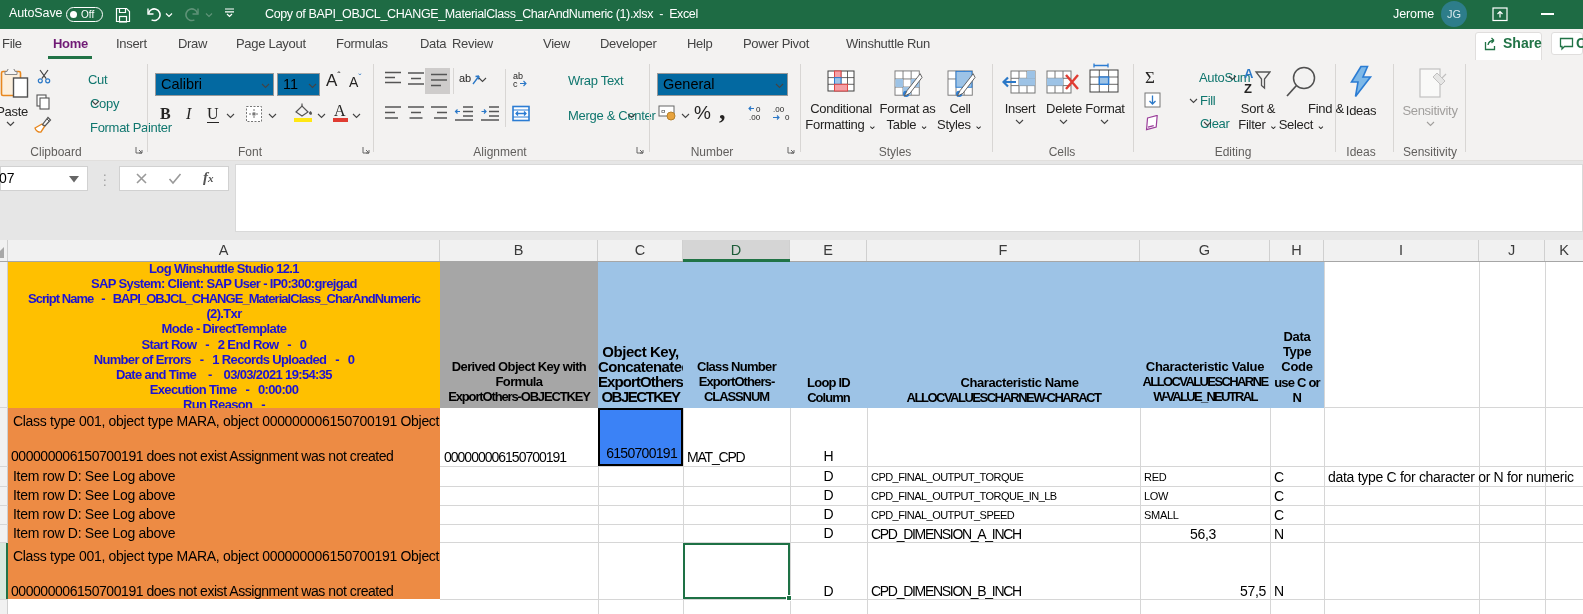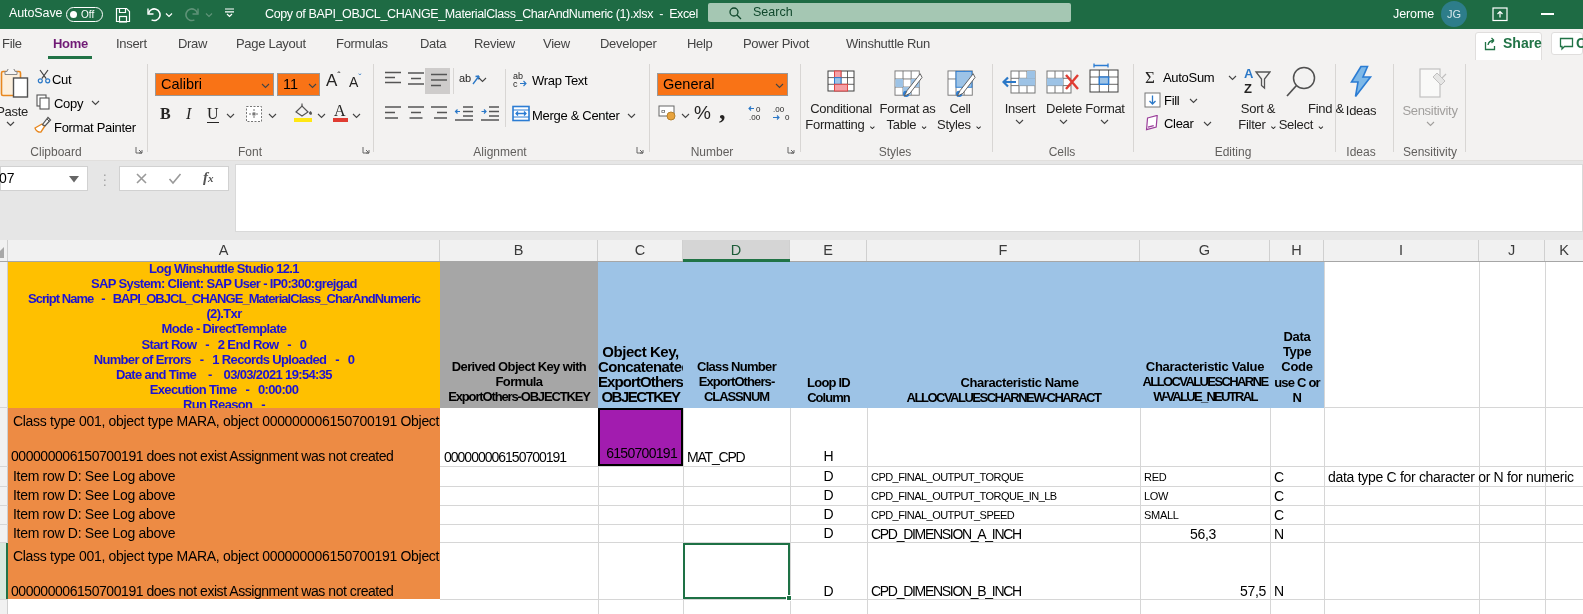--- a/index.html
+++ b/index.html
@@ -19,23 +19,23 @@
 #tabrow .tab { position:absolute; top:0; height:31px; line-height:30px; font-size:13px; letter-spacing:-0.3px; color:#444; white-space:nowrap; }
 #tabrow .home { color:#701a75; font-weight:bold; }
 #homeline { position:absolute; left:48px; top:27px; width:44px; height:3px; background:#217346; }
 .btnwhite { position:absolute; background:#fff; border:1px solid #e0dedd; border-radius:3px; font-size:14px; color:#217346; }
 
 
 #ribbon { position:absolute; left:0; top:60px; width:1583px; height:101px; background:#f3f2f1; border-bottom:1px solid #e1dfdd; }
 .rsep { position:absolute; top:4px; width:1px; height:88px; background:#d8d6d4; }
 .glabel { position:absolute; top:85px; font-size:12px; color:#605e5c; text-align:center; }
 .launch { position:absolute; top:85px; width:10px; height:10px; }
-.rtext { font-size:13px; letter-spacing:-0.3px; color:#000000; white-space:nowrap; }
+.rtext { font-size:13px; letter-spacing:-0.3px; color:#0f766e; white-space:nowrap;margin-left:36px; }
 .bigtext { position:absolute; font-size:13px; letter-spacing:-0.3px; color:#252423; text-align:center; white-space:nowrap; }
-.combo { position:absolute; background:#f97316; border:1px solid #999; }
+.combo { position:absolute; background:#0369a1; border:1px solid #999; }
 
 
 #fbar { position:absolute; left:0; top:161px; width:1583px; height:71px; background:#e6e6e6; }
 #namebox { position:absolute; left:0; top:5px; width:88px; height:25px; background:#fff; border:1px solid #d1d1d1; }
 #fxbox { position:absolute; left:119px; top:5px; width:110px; height:25px; background:#fff; border:1px solid #d1d1d1; }
 #finput { position:absolute; left:235px; top:3px; width:1348px; height:68px; background:#fff; border:1px solid #d9d9d9; }
 #strip { position:absolute; left:0; top:232px; width:1583px; height:8px; background:#e6e6e6; }
 
 
 #grid { position:absolute; left:0; top:240px; width:1583px; height:374px; background:#fff; }
@@ -73,45 +73,38 @@
     <path d="M13 3.5 v5.5 h-5.5" stroke-width="1.4"></path>
     <path d="M12.4 8.3 a5.8 5.8 0 1 0 -3 6.6"></path>
   </svg>
   <svg class="abs" style="left:205px; top:12px;" width="8" height="6" viewBox="0 0 8 6" fill="none" stroke="#5f9378" stroke-width="1.2">
         <path d="M1 1.5 L4 4.5 L7 1.5"></path>
       </svg>
   <svg class="abs" style="left:224px; top:8px;" width="11" height="10" viewBox="0 0 11 10" fill="none" stroke="#fff" stroke-width="1.2">
     <path d="M1 1 h9 M1 3.8 h9 M3 6 l2.5 2.5 L8 6"></path>
   </svg>
   <div class="txt" style="left:265px; top:7px; font-size:12.5px; letter-spacing:-0.38px;">Copy of BAPI_OBJCL_CHANGE_MaterialClass_CharAndNumeric (1).xlsx&nbsp;&nbsp;-&nbsp;&nbsp;Excel</div>
-  <div id="searchbox">
-    <svg class="abs" style="left:20px; top:3px;" width="14" height="14" viewBox="0 0 14 14" fill="none" stroke="#10482c" stroke-width="1.3">
-      <circle cx="6" cy="6" r="4"></circle>
-          <path d="M9 9 L13 13"></path>
-    </svg>
-    <span>Search</span>
-  </div>
   <div class="txt" style="left:1393px; top:7px; font-size:12.5px;">Jerome</div>
   <div style="position:absolute; left:1441px; top:1px; width:26px; height:26px; border-radius:50%; background:#2d7d8a; color:#d8e9ec; font-size:11px; text-align:center; line-height:26px;">JG</div>
   <svg class="abs" style="left:1492px; top:7px;" width="16" height="15" viewBox="0 0 16 15" fill="none" stroke="#fff" stroke-width="1.2">
     <rect x="1" y="1" width="14" height="12.5"></rect>
         <path d="M8 10.5 v-6 M5.5 7 L8 4.5 L10.5 7"></path>
   </svg>
   <div style="position:absolute; left:1541px; top:13px; width:13px; height:1.5px; background:#fff;"></div>
 </div>
 
 <div id="tabrow">
   <div class="tab" style="left:2px;">File</div>
   <div class="tab home" style="left:53px;">Home</div>
   <div class="tab" style="left:116px;">Insert</div>
   <div class="tab" style="left:178px;">Draw</div>
   <div class="tab" style="left:236px;">Page Layout</div>
   <div class="tab" style="left:336px;">Formulas</div>
   <div class="tab" style="left:420px;">Data</div>
-  <div class="tab" style="left:474px;">Review</div>
+  <div class="tab" style="left:452px;">Review</div>
   <div class="tab" style="left:543px;">View</div>
   <div class="tab" style="left:600px;">Developer</div>
   <div class="tab" style="left:687px;">Help</div>
   <div class="tab" style="left:743px;">Power Pivot</div>
   <div class="tab" style="left:846px;">Winshuttle Run</div>
   <div id="homeline"></div>
   <div class="btnwhite" style="left:1475px; top:3px; width:67px; height:35px;text-decoration:underline;">
     <svg class="abs" style="left:8px; top:4px;" width="15" height="14" viewBox="0 0 15 14" fill="none" stroke="#217346" stroke-width="1.3">
       <path d="M1.5 5 v7.5 h9 V9"></path>
           <path d="M4 8 c0.5-3 3-4.5 6-4.5 M10 3.5 L7.5 1 M10 3.5 L7.5 6"></path>
@@ -509,21 +502,21 @@
   <div class="cell" style="left:13px; top:173px; width:434px;">Class type 001, object type MARA, object 000000006150700191 Object</div>
   <div class="cell" style="left:11px; top:208px; width:434px; letter-spacing:-0.45px;">000000006150700191 does not exist Assignment was not created</div>
   <div class="cell" style="left:13px; top:228px; width:430px;">Item row D: See Log above</div>
   <div class="cell" style="left:13px; top:247px; width:430px;">Item row D: See Log above</div>
   <div class="cell" style="left:13px; top:266px; width:430px;">Item row D: See Log above</div>
   <div class="cell" style="left:13px; top:285px; width:430px;">Item row D: See Log above</div>
   <div class="cell" style="left:13px; top:308px; width:434px;">Class type 001, object type MARA, object 000000006150700191 Object</div>
   <div class="cell" style="left:11px; top:343px; width:434px; letter-spacing:-0.45px;">000000006150700191 does not exist Assignment was not created</div>
 
   <div class="cell" style="left:444px; top:209px; width:154px; letter-spacing:-1px;">000000006150700191</div>
-  <div class="abs" style="left:598px; top:168px; width:85px; height:58px; background:#a21caf; border:2px solid #000;">
+  <div class="abs" style="left:598px; top:168px; width:85px; height:58px; background:#3b82f6; border:2px solid #000;">
     <div style="position:absolute; right:4px; bottom:3px; font-size:14px; letter-spacing:-0.7px; color:#000;">6150700191</div>
   </div>
   <div class="cell" style="left:687px; top:209px; width:103px; letter-spacing:-1.2px;">MAT_CPD</div>
   <div class="cell ctr" style="left:790px; top:208px; width:77px;">H</div>
 
   <div class="cell ctr" style="left:790px; top:228px; width:77px;">D</div>
   <div class="cell ctr" style="left:790px; top:247px; width:77px;">D</div>
   <div class="cell ctr" style="left:790px; top:266px; width:77px;">D</div>
   <div class="cell ctr" style="left:790px; top:285px; width:77px;">D</div>
   <div class="cell" style="left:871px; top:231px; width:269px; font-size:11px; letter-spacing:-0.55px;">CPD_FINAL_OUTPUT_TORQUE</div>

